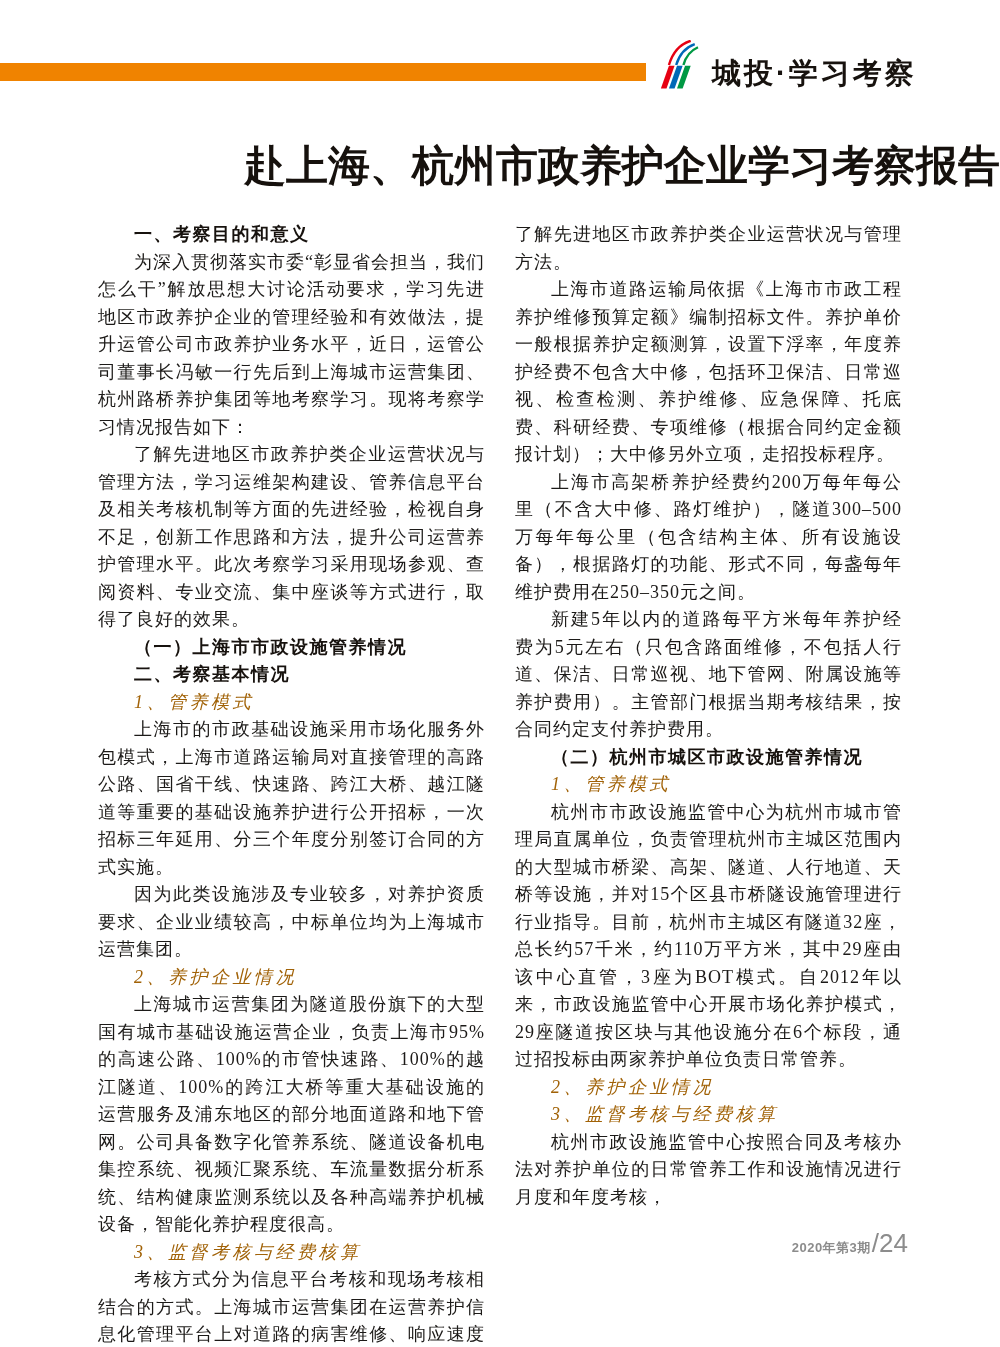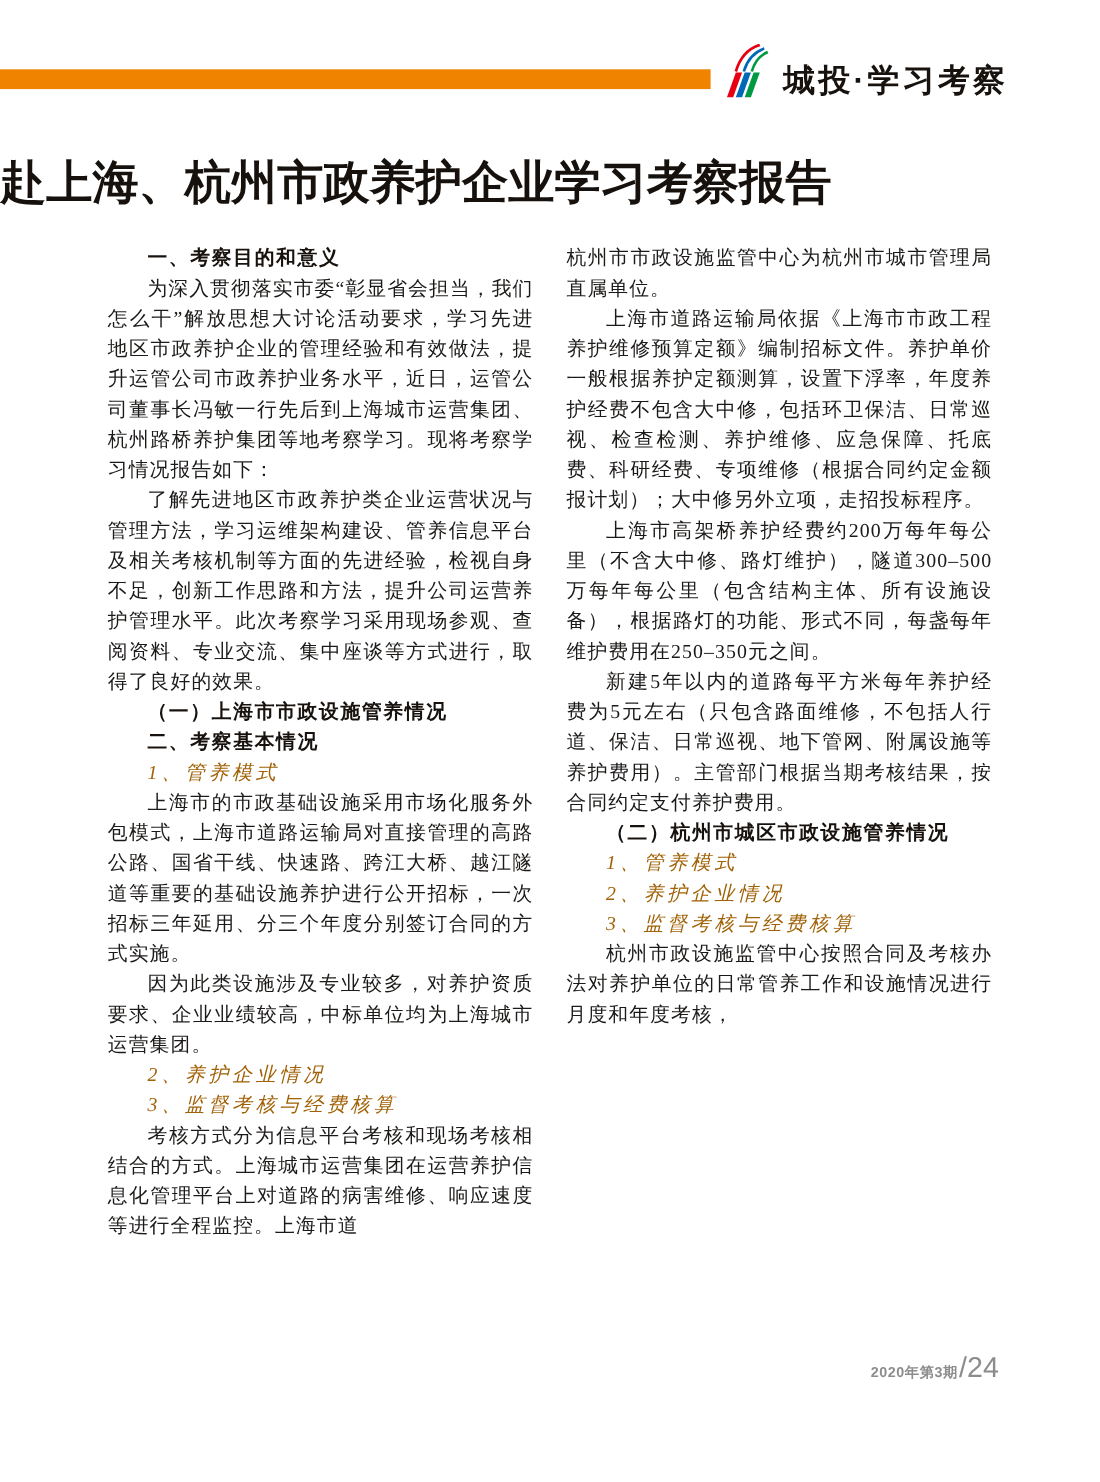--- a/index.html
+++ b/index.html
@@ -32,21 +32,21 @@
     font-weight: 900;
     font-size: 29px;
     letter-spacing: 3px;
     color: #17120e;
     white-space: nowrap;
   }
   
   .title {
     position: absolute;
     left: 0; right: 0; top: 138px;
-    text-align: left;
+    text-align: right;
     font-family: Liberation Mono, monospace;
     font-weight: 900;
     font-size: 42px;
     letter-spacing: 0px;
     color: #16110d;
     white-space: nowrap;
   }
   
   .content {
     position: absolute;
@@ -116,30 +116,32 @@
     <div class="col">
         <div class="block h1">一、考察目的和意义</div>
         <div class="block para">为深入贯彻落实市委“彰显省会担当，我们怎么干”解放思想大讨论活动要求，学习先进地区市政养护企业的管理经验和有效做法，提升运管公司市政养护业务水平，近日，运管公司董事长冯敏一行先后到上海城市运营集团、杭州路桥养护集团等地考察学习。现将考察学习情况报告如下：</div>
         <div class="block para">了解先进地区市政养护类企业运营状况与管理方法，学习运维架构建设、管养信息平台及相关考核机制等方面的先进经验，检视自身不足，创新工作思路和方法，提升公司运营养护管理水平。此次考察学习采用现场参观、查阅资料、专业交流、集中座谈等方式进行，取得了良好的效果。</div>
         <div class="block h1">（一）上海市市政设施管养情况</div>
         <div class="block h1">二、考察基本情况</div>
         <div class="block h2">1、管养模式</div>
         <div class="block para">上海市的市政基础设施采用市场化服务外包模式，上海市道路运输局对直接管理的高路公路、国省干线、快速路、跨江大桥、越江隧道等重要的基础设施养护进行公开招标，一次招标三年延用、分三个年度分别签订合同的方式实施。</div>
         <div class="block para">因为此类设施涉及专业较多，对养护资质要求、企业业绩较高，中标单位均为上海城市运营集团。</div>
         <div class="block h2">2、养护企业情况</div>
+        <div class="block para">上海城市运营集团为隧道股份旗下的大型国有城市基础设施运营企业，负责上海市95%的高速公路、100%的市管快速路、100%的越江隧道、100%的跨江大桥等重大基础设施的运营服务及浦东地区的部分地面道路和地下管网。公司具备数字化管养系统、隧道设备机电集控系统、视频汇聚系统、车流量数据分析系统、结构健康监测系统以及各种高端养护机械设备，智能化养护程度很高。</div>
         <div class="block h2">3、监督考核与经费核算</div>
         <div class="block para">考核方式分为信息平台考核和现场考核相结合的方式。上海城市运营集团在运营养护信息化管理平台上对道路的病害维修、响应速度等进行全程监控。上海市道</div>
       </div>
     <div class="col">
-        <div class="block para-cont">杭州市市政设施监管中心为杭州市城市管理局直属单位。</div>
+        <div class="block para-cont">了解先进地区市政养护类企业运营状况与管理方法。</div>
         <div class="block para">上海市道路运输局依据《上海市市政工程养护维修预算定额》编制招标文件。养护单价一般根据养护定额测算，设置下浮率，年度养护经费不包含大中修，包括环卫保洁、日常巡视、检查检测、养护维修、应急保障、托底费、科研经费、专项维修（根据合同约定金额报计划）；大中修另外立项，走招投标程序。</div>
         <div class="block para">上海市高架桥养护经费约200万每年每公里（不含大中修、路灯维护），隧道300–500万每年每公里（包含结构主体、所有设施设备），根据路灯的功能、形式不同，每盏每年维护费用在250–350元之间。</div>
         <div class="block para">新建5年以内的道路每平方米每年养护经费为5元左右（只包含路面维修，不包括人行道、保洁、日常巡视、地下管网、附属设施等养护费用）。主管部门根据当期考核结果，按合同约定支付养护费用。</div>
         <div class="block h1">（二）杭州市城区市政设施管养情况</div>
         <div class="block h2">1、管养模式</div>
+        <div class="block para">杭州市市政设施监管中心为杭州市城市管理局直属单位，负责管理杭州市主城区范围内的大型城市桥梁、高架、隧道、人行地道、天桥等设施，并对15个区县市桥隧设施管理进行行业指导。目前，杭州市主城区有隧道32座，总长约57千米，约110万平方米，其中29座由该中心直管，3座为BOT模式。自2012年以来，市政设施监管中心开展市场化养护模式，29座隧道按区块与其他设施分在6个标段，通过招投标由两家养护单位负责日常管养。</div>
         <div class="block h2">2、养护企业情况</div>
         <div class="block h2">3、监督考核与经费核算</div>
         <div class="block para">杭州市政设施监管中心按照合同及考核办法对养护单位的日常管养工作和设施情况进行月度和年度考核，</div>
       </div>
   </div>
 
   <div class="footer">
     <span class="issue">2020年第3期</span>
     <span class="pageno">/24</span>
   </div>

